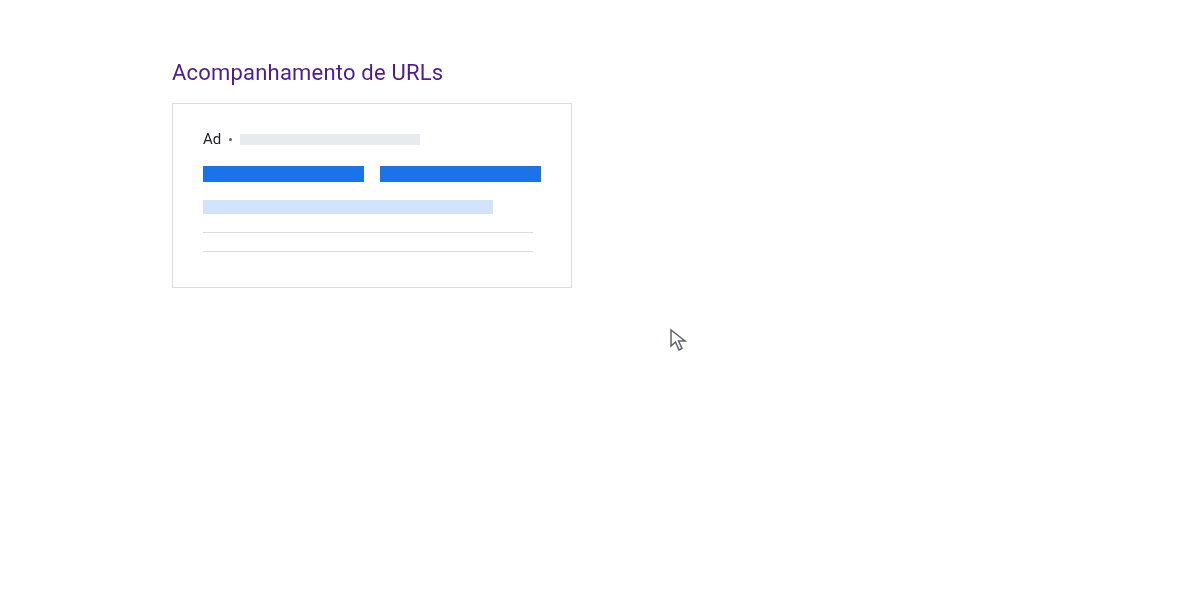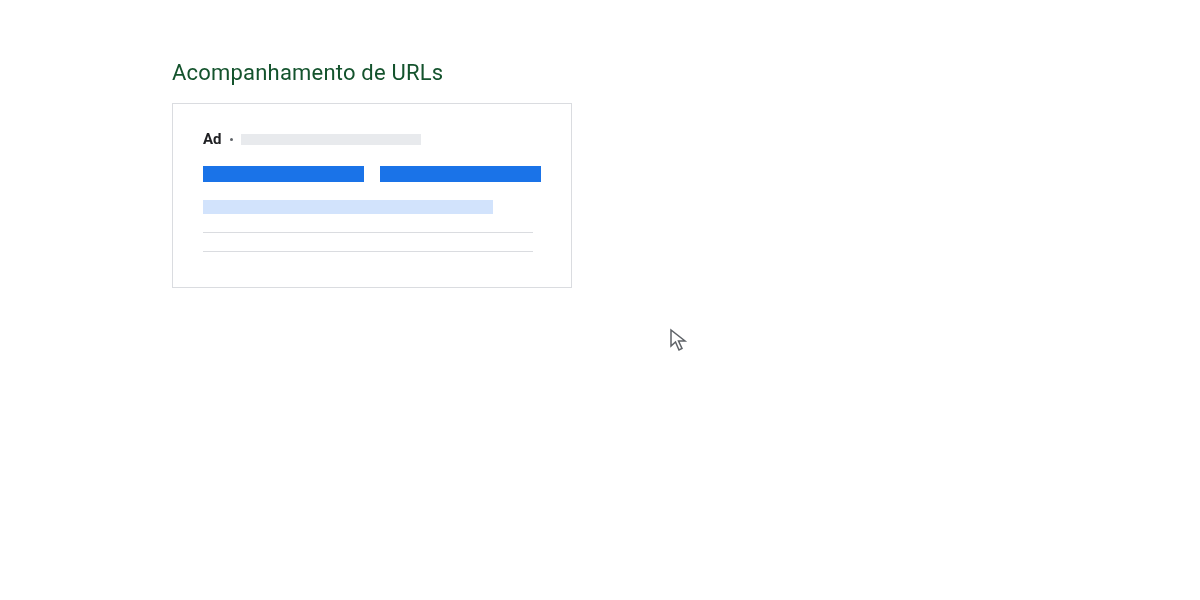--- a/index.html
+++ b/index.html
@@ -15,21 +15,21 @@
       height: 600px;
       position: relative;
     }
     
     .heading {
       position: absolute;
       left: 172px;
       top: 60px;
       font-size: 22px;
       font-weight: 400;
-      color: #14532d;
+      color: #4c1d95;
       letter-spacing: 0.2px;
     }
     
     .ad-card {
       position: absolute;
       left: 172px;
       top: 103px;
       width: 400px;
       height: 185px;
       border: 1px solid #dadce0;
@@ -39,21 +39,21 @@
     
     .ad-row {
       display: flex;
       align-items: center;
       gap: 8px;
       margin-bottom: 18px;
     }
     
     .ad-label {
       font-size: 15px;
-      font-weight: 700;
+      font-weight: 400;
       color: #202124;
     }
     
     .dot {
       width: 3px;
       height: 3px;
       border-radius: 50%;
       background: #5f6368;
     }
     

